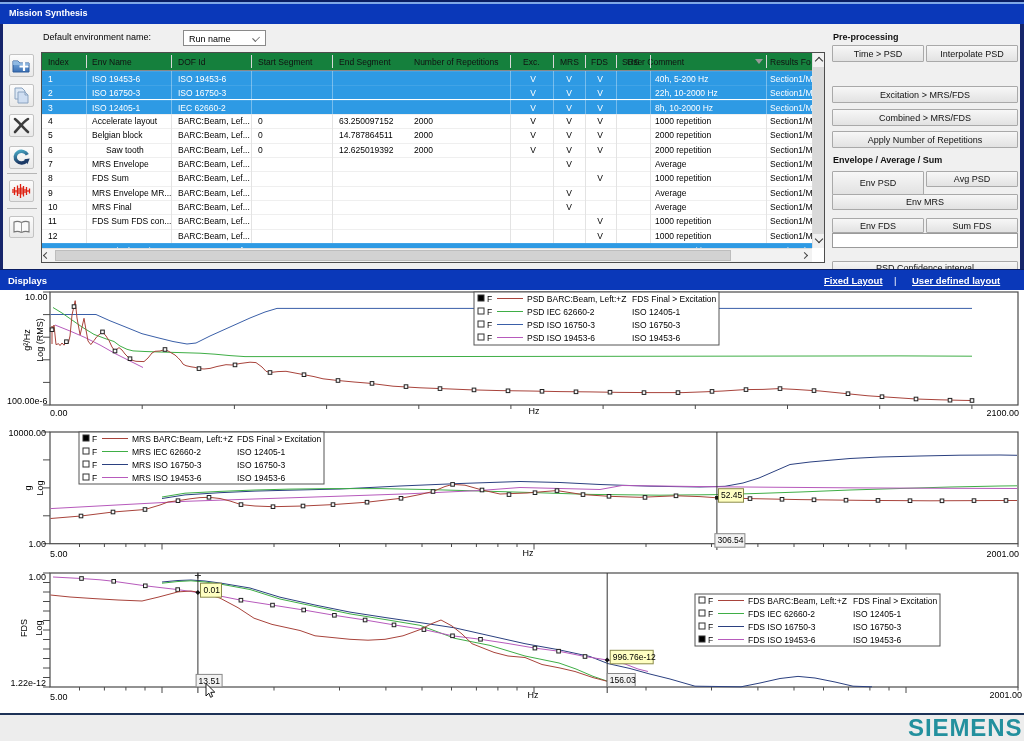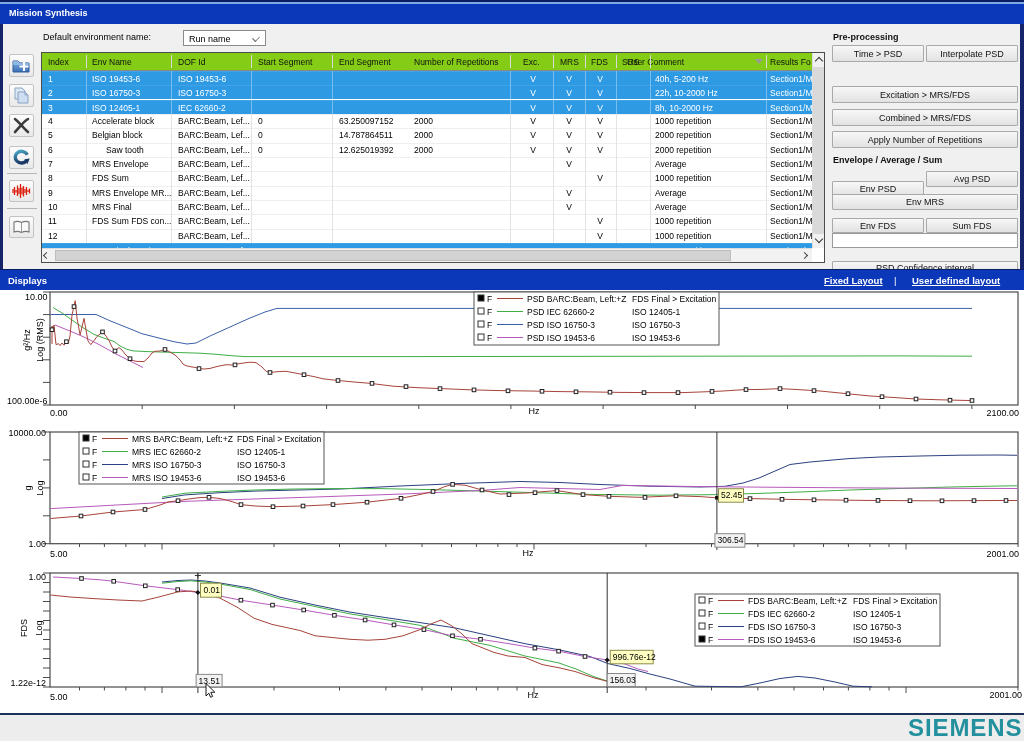--- a/index.html
+++ b/index.html
@@ -11,21 +11,21 @@
 .rborder{left:1020px;top:24px;width:4px;height:689px;background:#16256b;}
 .tbtn{left:9px;width:25px;height:23px;background:linear-gradient(#fcfcfc,#e9e9e9);border:1px solid #c3c3c3;border-radius:2px;box-sizing:border-box;}
 .tsep{left:7px;width:30px;height:1px;background:#b5b5b5;}
 .lbl{font-size:9px;color:#000;}
 .combo{left:183px;top:30px;width:83px;height:16px;background:#fff;border:1px solid #8a8a8a;box-sizing:border-box;}
 .combo span{position:absolute;left:5px;top:3px;font-size:9px;}
 .combo .arr{position:absolute;right:6px;top:5px;width:6px;height:6px;border:none;}
 .combo .arr:before{content:"";position:absolute;width:5px;height:5px;border-left:1.2px solid #666;border-bottom:1.2px solid #666;transform:rotate(-45deg) scale(1.1,0.75);top:-1px;}
 
 #tbl{left:41px;top:52px;width:784px;height:211px;background:#fff;border:1px solid #4d4d4d;box-sizing:border-box;overflow:hidden;}
-#tbl .hdr{position:absolute;left:0;top:0;width:782px;height:17px;background:#84cc16;border-bottom:1px solid #888;}
+#tbl .hdr{position:absolute;left:0;top:0;width:782px;height:17px;background:#15803d;border-bottom:1px solid #888;}
 #tbl .hdr span{position:absolute;top:4px;font-size:8.5px;color:#111;}
 .vline{position:absolute;width:1px;background:#e3e3e3;}
 .hl{position:absolute;left:0;width:770px;height:1px;background:#efefef;}
 .row{position:absolute;left:0;width:770px;height:14px;}
 .row span{position:absolute;top:2px;font-size:8.5px;color:#000;white-space:nowrap;}
 .selrow{background:#2e9ae4;border-top:1px solid #41a3e6;box-sizing:border-box;}
 .selrow span{color:#fff;}
 
 .vsb{position:absolute;left:770px;top:0;width:12px;height:195px;background:#f5f5f5;border-left:1px solid #dcdcdc;}
 .hsb{position:absolute;left:0;top:195px;width:770px;height:13px;background:#f2f2f2;border-top:1px solid #dcdcdc;}
@@ -180,21 +180,21 @@
       <span style="left:50px;">ISO 12405-1</span>
       <span style="left:136px;">IEC 62660-2</span>
       <span style="left:491px;width:20px;margin-left:-10px;text-align:center;">V</span>
       <span style="left:527px;width:20px;margin-left:-10px;text-align:center;">V</span>
       <span style="left:558px;width:20px;margin-left:-10px;text-align:center;">V</span>
       <span style="left:613px;">8h, 10-2000 Hz</span>
       <span style="left:728px;">Section1/M</span>
     </div>
 <div class="row" style="top:61.0px;">
       <span style="left:6px;">4</span>
-      <span style="left:50px;">Accelerate block</span>
+      <span style="left:50px;">Accelerate layout</span>
       <span style="left:136px;">BARC:Beam, Lef...</span>
       <span style="left:216px;">0</span>
       <span style="left:297px;text-align:center;">63.250097152</span>
       <span style="left:372px;">2000</span>
       <span style="left:491px;width:20px;margin-left:-10px;text-align:center;">V</span>
       <span style="left:527px;width:20px;margin-left:-10px;text-align:center;">V</span>
       <span style="left:558px;width:20px;margin-left:-10px;text-align:center;">V</span>
       <span style="left:613px;">1000 repetition</span>
       <span style="left:728px;">Section1/M</span>
     </div>
@@ -316,21 +316,21 @@
 <div class="abs btn" style="left:832px;top:86px;width:186px;height:17px;">
       <div>Excitation &gt; MRS/FDS</div>
     </div>
 <div class="abs btn" style="left:832px;top:109px;width:186px;height:17px;">
       <div>Combined &gt; MRS/FDS</div>
     </div>
 <div class="abs btn" style="left:832px;top:131px;width:186px;height:17px;">
       <div>Apply Number of Repetitions</div>
     </div>
 <div class="abs rp-lbl" style="left:833px;top:155px;">Envelope / Average / Sum</div>
-<div class="abs btn" style="left:832px;top:181px;width:92px;height:16px;">
+<div class="abs btn" style="left:832px;top:171px;width:92px;height:24px;">
       <div>Env PSD</div>
     </div>
 <div class="abs btn" style="left:926px;top:171px;width:92px;height:16px;">
       <div>Avg PSD</div>
     </div>
 <div class="abs btn" style="left:832px;top:194px;width:186px;height:16px;">
       <div>Env MRS</div>
     </div>
 <div class="abs btn" style="left:832px;top:218px;width:92px;height:15px;">
       <div>Env FDS</div>

